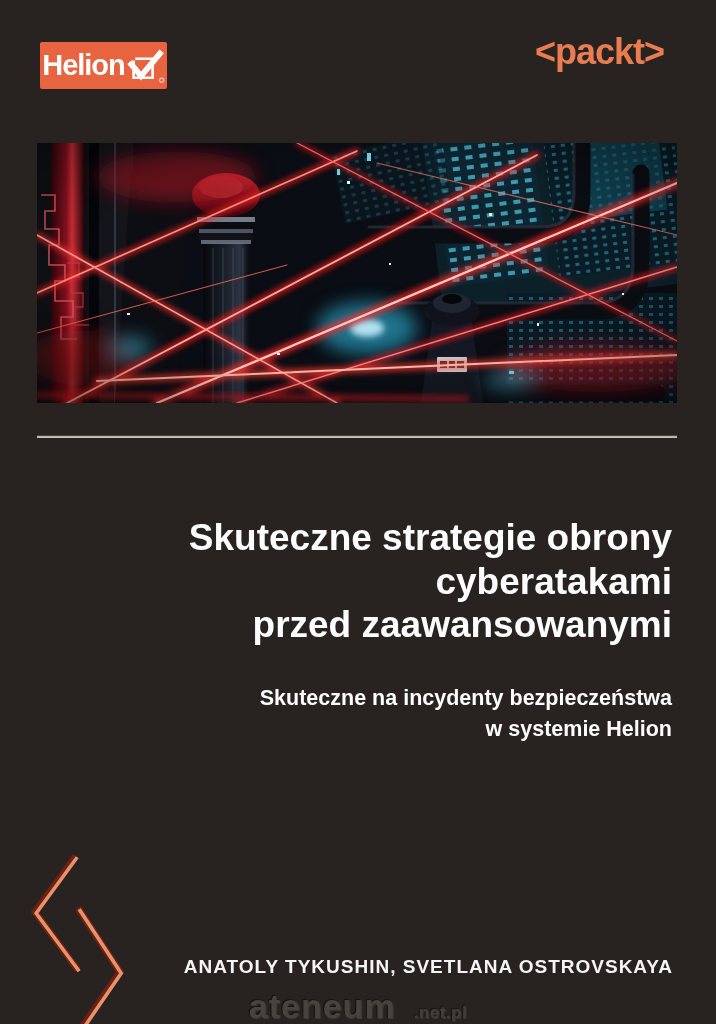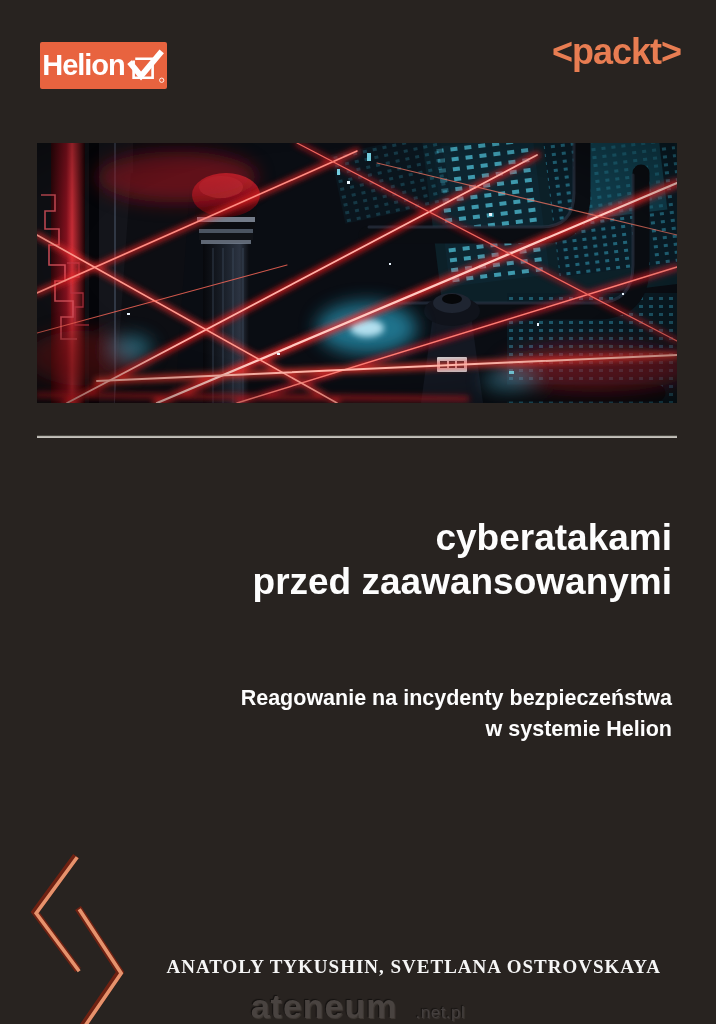--- a/index.html
+++ b/index.html
@@ -10,58 +10,58 @@
   
   .helion-logo{
     position:absolute;left:40px;top:42px;width:127px;height:47px;
     background:#e8633f;border-radius:2px;
     display:flex;align-items:center;justify-content:center;gap:1px;
   }
   .helion-text{color:#fff;font-weight:bold;font-size:29px;letter-spacing:-1px;line-height:1;}
   .helion-check{width:38px;height:38px;margin-left:1px;margin-top:2px;}
   
   .packt-logo{
-    position:absolute;top:34px;right:35px;
+    position:absolute;top:34px;right:52px;
     color:#e87d52;font-weight:800;font-size:36px;letter-spacing:-1px;line-height:1;
   }
   
   .hero{position:absolute;left:37px;top:143px;width:640px;height:260px;display:block;}
   
   .divider{
     position:absolute;left:37px;top:435px;width:640px;height:3px;
     background:linear-gradient(#131009,#d7d4cf 60%,#b9b5af);
   }
   
   .title-block{
     position:absolute;right:44px;top:516px;text-align:right;
     color:#fdfdfd;font-weight:bold;font-size:37px;line-height:43.5px;letter-spacing:0;
   }
   .subtitle-block{
     position:absolute;right:44px;top:683px;text-align:right;
     color:#fdfdfd;font-weight:bold;font-size:21.5px;line-height:31px;
   }
   
   .authors{
-    position:absolute;right:55px;top:956px;
-    color:#f5f5f5;font-family:Liberation Serif, serif;font-weight:bold;
+    position:absolute;right:43px;top:956px;
+    color:#f5f5f5;font-family:Liberation Sans, sans-serif;font-weight:bold;
     font-size:19px;letter-spacing:1px;white-space:nowrap;
   }
   
   .chevrons{position:absolute;left:26px;top:848px;width:110px;height:176px;display:block;}
   
   .watermark{
     position:absolute;left:50%;top:987px;transform:translateX(-50%);
     display:flex;align-items:baseline;white-space:nowrap;opacity:.95;
   }
   .wm-main{
     color:#4b4542;font-weight:bold;font-size:34px;letter-spacing:1px;
     text-shadow:1px 1px 1px rgba(115,105,98,.35), -1px -1px 1px rgba(0,0,0,.55);
   }
   .wm-suffix{
-    color:#464140;font-weight:normal;font-size:17px;letter-spacing:.5px;
+    color:#464140;font-weight:bold;font-size:17px;letter-spacing:.5px;
     text-shadow:1px 1px 1px rgba(115,105,98,.3), -1px -1px 1px rgba(0,0,0,.5);
     margin-left:18px;
   }
 </style>
 </head>
 <body>
 
 <div class="cover">
 
   <div class="helion-logo">
@@ -223,26 +223,27 @@
       <rect x="300" y="26" width="3" height="6"></rect>
       <rect x="472" y="228" width="5" height="3"></rect>
     </g>
 
     <rect width="640" height="260" fill="url(#vig)"></rect>
   </svg>
 
   <div class="divider"></div>
 
   <div class="title-block">
+    <div>Skuteczne strategie obrony</div>
     <div>cyberatakami</div>
     <div>przed zaawansowanymi</div>
   </div>
 
   <div class="subtitle-block">
-    <div>Reagowanie na incydenty bezpieczeństwa</div>
+    <div>Skuteczne na incydenty bezpieczeństwa</div>
     <div>w systemie Helion</div>
   </div>
 
   <div class="authors">ANATOLY TYKUSHIN, SVETLANA OSTROVSKAYA</div>
 
   <svg class="chevrons" viewBox="0 0 110 176">
     <g fill="none" stroke="#6e2112" stroke-width="7" stroke-linejoin="miter">
       <polyline points="50,8 9,64 52,122"></polyline>
       <polyline points="52,60 94,124 57,178"></polyline>
     </g>

